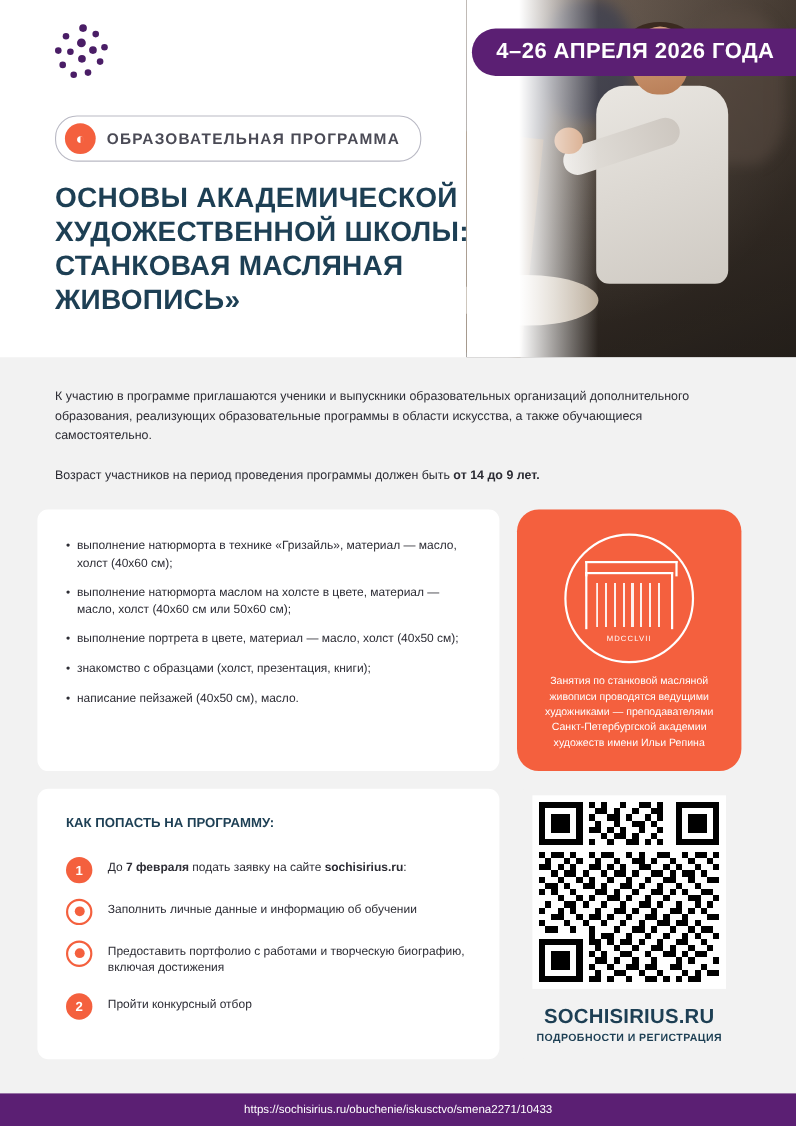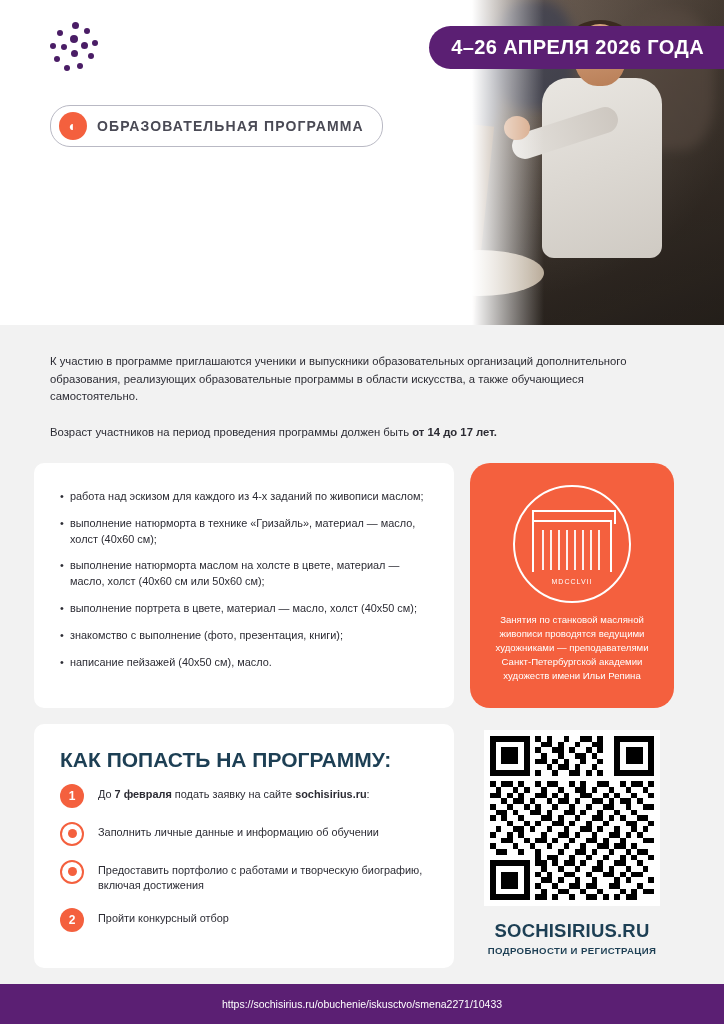--- a/index.html
+++ b/index.html
@@ -193,21 +193,21 @@
   }
   .repin-text { font-size:9.6px; line-height:1.45; }
 
   
   .how-row { display:flex; gap:16px; padding:16px 34px 0 34px; }
   .how-card {
     flex: 0 0 420px; background:#fff; border-radius:10px;
     padding:24px 26px 22px 26px;
   }
   .how-title {
-    font-size:21px; font-weight:bold; color:#1d3f54; margin-bottom:12px;
+    font-size:12px; font-weight:bold; color:#1d3f54; margin-bottom:24px;
   }
   .step { display:flex; align-items:flex-start; gap:14px; margin-bottom:14px; }
   .step-num {
     flex:0 0 24px; width:24px; height:24px; border-radius:50%;
     background:#f4603e; color:#fff; font-size:12px; font-weight:bold;
     display:flex; align-items:center; justify-content:center;
   }
   .step-dot {
     flex:0 0 24px; width:24px; height:24px; border-radius:50%;
     border:2px solid #f4603e; background:#fff;
@@ -230,21 +230,21 @@
   .qr-caption { text-align:center; margin-top:14px; }
   .qr-caption .big {
     font-size:18.5px; font-weight:bold; color:#1d3f54; letter-spacing:.2px;
   }
   .qr-caption .small {
     font-size:9.6px; font-weight:bold; color:#1d3f54; letter-spacing:.4px; margin-top:3px;
   }
 
   
   .footer {
-    position:absolute; left:0; bottom:0; width:724px; height:40px;
+    position:absolute; left:0; bottom:0; width:724px; height:30px;
     background:#5b1f73; color:#fff;
     display:flex; align-items:center; justify-content:center;
     font-size:10.5px;
   }
 </style>
 </head>
 <body>
 
 <div class="page">
 
@@ -284,35 +284,35 @@
       </span>
     </div>
 
     <div class="date-badge">4–26 АПРЕЛЯ 2026 ГОДА</div>
 
     <div class="prog-pill">
       <span class="pill-icon">◐</span>
       <span class="pill-text">ОБРАЗОВАТЕЛЬНАЯ ПРОГРАММА</span>
     </div>
 
+    <div class="hero-title">ОСНОВЫ АКАДЕМИЧЕСКОЙ ХУДОЖЕСТВЕННОЙ ШКОЛЫ: СТАНКОВАЯ МАСЛЯНАЯ ЖИВОПИСЬ»</div>
   </div>
 
   <div class="intro">
     <p class="p1">К участию в программе приглашаются ученики и выпускники образовательных организаций дополнительного образования, реализующих образовательные программы в области искусства, а также обучающиеся самостоятельно.</p>
-    <p class="p2"><span>Возраст участников на период проведения программы должен быть </span><b>от 14 до 17 лет.</b></p>
+    <p class="p2"><span>Возраст участников на период проведения программы должен быть </span><b>от 14 до 9 лет.</b></p>
   </div>
 
   <div class="tasks-row">
     <div class="tasks-card">
       <ul class="tasks-list">
-        <li>работа над эскизом для каждого из 4-х заданий по живописи маслом;</li>
         <li>выполнение натюрморта в технике «Гризайль», материал — масло, холст (40х60 см);</li>
         <li>выполнение натюрморта маслом на холсте в цвете, материал — масло, холст (40х60 см или 50х60 см);</li>
         <li>выполнение портрета в цвете, материал — масло, холст (40х50 см);</li>
-        <li>знакомство с выполнение (фото, презентация, книги);</li>
+        <li>знакомство с образцами (холст, презентация, книги);</li>
         <li>написание пейзажей (40х50 см), масло.</li>
       </ul>
     </div>
 
     <div class="repin-card">
       <div class="repin-emblem">
         <div class="bld">
           <div class="cols"></div>
         </div>
         <div class="mot">MDCCLVII</div>

